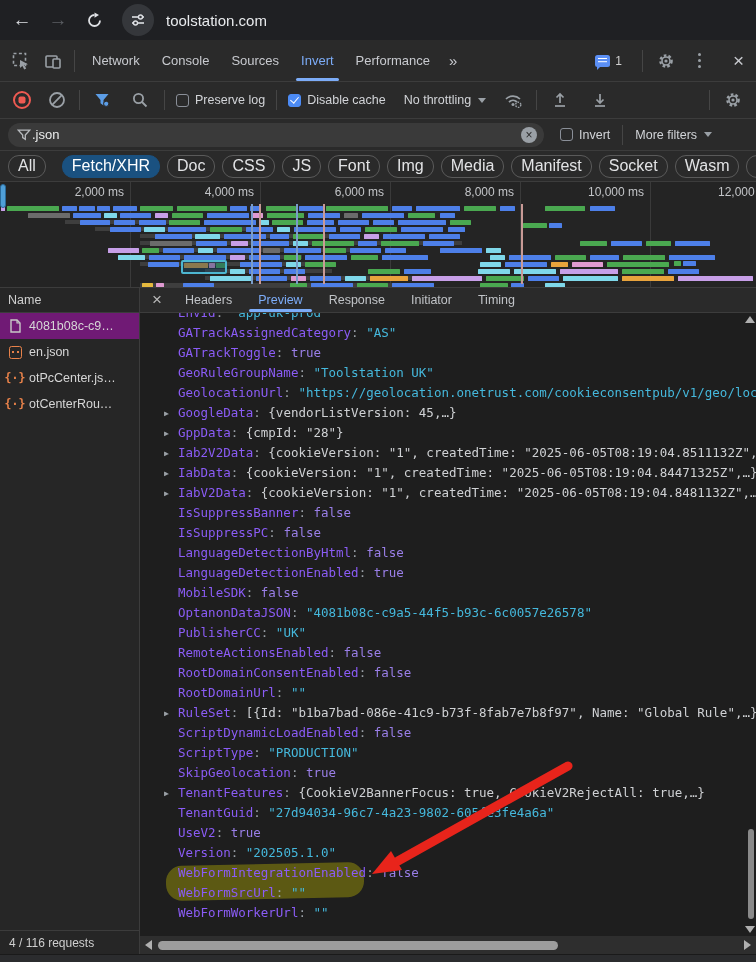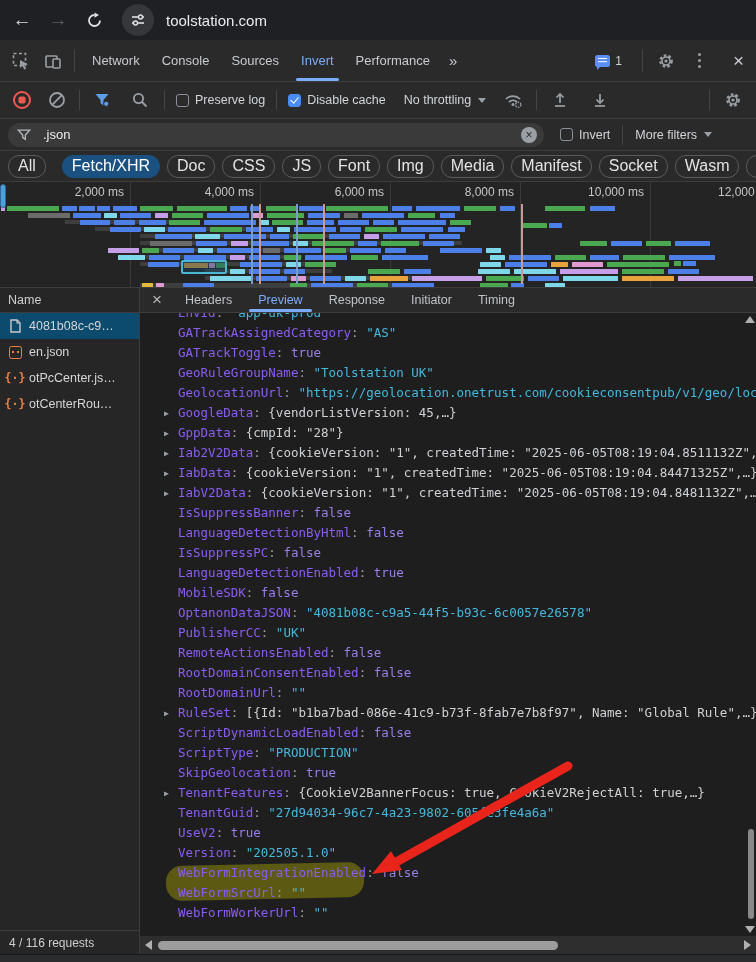--- a/index.html
+++ b/index.html
@@ -30,42 +30,42 @@
   
   .net-toolbar{position:absolute;left:0;top:82px;width:756px;height:37px;background:#2a2a2a;border-bottom:1px solid #3c3c3c;display:flex;align-items:center;box-sizing:border-box;font-size:12.5px;}
   .cb{width:13px;height:13px;border:1.5px solid #8a8f98;border-radius:3px;box-sizing:border-box;}
   .cb.checked{background:#4c8bf5;border-color:#4c8bf5;position:relative;}
   .cb.checked::after{content:"";position:absolute;left:2.5px;top:0.5px;width:4px;height:7px;border:solid #fff;border-width:0 1.8px 1.8px 0;transform:rotate(40deg);}
   .tb-label{margin-left:6px;color:#d2d4d8;}
   .caret{width:0;height:0;border-left:4.5px solid transparent;border-right:4.5px solid transparent;border-top:5px solid #9aa0a6;margin-left:7px;}
   
   .filter-bar{position:absolute;left:0;top:119px;width:756px;height:32px;background:#2a2a2a;border-bottom:1px solid #3c3c3c;display:flex;align-items:center;box-sizing:border-box;font-size:12.5px;}
   .filter-pill{position:relative;margin-left:8px;width:536px;height:24px;border-radius:12px;background:#3a3a3a;display:flex;align-items:center;}
-  .filter-pill .ftext{margin-left:12px;color:#eceded;font-size:13px;}
+  .filter-pill .ftext{margin-left:1px;color:#eceded;font-size:13px;}
   .clear-circle{position:absolute;right:7px;top:4px;width:16px;height:16px;border-radius:50%;background:#9aa0a6;color:#2a2a2a;display:flex;align-items:center;justify-content:center;font-size:12px;line-height:1;}
   
   .chips-bar{position:absolute;left:0;top:151px;width:756px;height:31px;background:#2a2a2a;border-bottom:1px solid #3c3c3c;display:flex;align-items:center;box-sizing:border-box;}
   .chip{height:21px;padding:0 9px;display:flex;align-items:center;border:1px solid #5a5a5a;border-radius:11px;margin-right:7px;font-size:16px;color:#e2e3e5;background:transparent;}
   .chip.active{background:#1a5180;border-color:#1a5180;color:#fff;}
   .chip-sep{width:1px;height:18px;background:#4a4a4a;margin:0 8px 0 1px;}
   
   .overview{position:absolute;left:0;top:182px;width:756px;height:106px;background:#242424;border-bottom:1px solid #3c3c3c;box-sizing:border-box;overflow:hidden;}
   .ov-label{position:absolute;top:3px;width:86px;text-align:right;font-size:12px;color:#c3c5c8;}
   .grid{position:absolute;top:0;bottom:0;width:1px;background:#3a3a3a;}
   .marker{position:absolute;top:22px;bottom:3px;width:2px;}
   .track{position:absolute;height:4px;background:#3e3e3e;}
   .bar{position:absolute;height:5px;border-radius:0.5px;}
   .sel-box{position:absolute;border:2px solid #4db6d0;border-radius:2px;background:rgba(25,70,100,0.45);box-sizing:border-box;}
   .ov-pill{position:absolute;left:0;top:2px;width:6px;height:24px;background:#4f9fd8;border:1px solid #2a6a9a;border-radius:4px;box-sizing:border-box;}
   
   .main{position:absolute;left:0;top:288px;width:756px;height:674px;display:flex;}
   .left-panel{position:relative;width:140px;height:100%;background:#262626;border-right:1px solid #3c3c3c;box-sizing:border-box;}
   .lp-header{height:25px;line-height:25px;padding-left:8px;font-size:12.5px;color:#cfcfcf;border-bottom:1px solid #3c3c3c;box-sizing:border-box;}
   .req-row{height:26px;display:flex;align-items:center;padding-left:7px;font-size:12.5px;color:#d6d6d6;white-space:nowrap;overflow:hidden;}
-  .req-row.selected{background:#0c4a6e;}
+  .req-row.selected{background:#701a75;}
   .req-icon{width:16px;margin-right:6px;display:flex;align-items:center;justify-content:center;flex:none;}
   .json-ic{width:11px;height:11px;border:1.6px solid #e8824a;border-radius:2.5px;position:relative;box-sizing:content-box;}
   .json-ic::after{content:"";position:absolute;left:2px;top:4.5px;width:2px;height:2px;background:#e8824a;box-shadow:5px 0 0 #e8824a;}
   .script-ic{color:#e8824a;font-size:11.5px;font-weight:bold;font-family:"DejaVu Sans Mono",monospace;}
   .lp-footer{position:absolute;left:0;right:0;bottom:8px;height:24px;border-top:1px solid #3c3c3c;display:flex;align-items:center;padding-left:9px;font-size:12px;color:#cfcfcf;background:#262626;box-sizing:border-box;}
   
   .right-panel{position:relative;flex:1;height:100%;background:#1e1e1e;overflow:hidden;}
   .rp-tabbar{height:25px;background:#2a2a2a;border-bottom:1px solid #3c3c3c;display:flex;align-items:center;box-sizing:border-box;}
   .rp-close{font-size:17px;color:#b8b8b8;padding:0 10px 0 12px;}
   .rp-tab{position:relative;height:100%;display:flex;align-items:center;padding:0 13px;font-size:12.5px;color:#c0c3c7;}
@@ -493,22 +493,22 @@
             <div class="pline"><span class="k">GATrackAssignedCategory</span><span class="pn">: </span><span class="vs">"AS"</span></div>
             <div class="pline"><span class="k">GATrackToggle</span><span class="pn">: </span><span class="vb">true</span></div>
             <div class="pline"><span class="k">GeoRuleGroupName</span><span class="pn">: </span><span class="vs">"Toolstation UK"</span></div>
             <div class="pline"><span class="k">GeolocationUrl</span><span class="pn">: </span><span class="vs">"https://geolocation.onetrust.com/cookieconsentpub/v1/geo/location"</span></div>
             <div class="pline"><span class="tri">▶</span><span class="k">GoogleData</span><span class="pn">: </span><span class="vp">{vendorListVersion: 45,…}</span></div>
             <div class="pline"><span class="tri">▶</span><span class="k">GppData</span><span class="pn">: </span><span class="vp">{cmpId: "28"}</span></div>
             <div class="pline"><span class="tri">▶</span><span class="k">Iab2V2Data</span><span class="pn">: </span><span class="vp">{cookieVersion: "1", createdTime: "2025-06-05T08:19:04.8511132Z",…}</span></div>
             <div class="pline"><span class="tri">▶</span><span class="k">IabData</span><span class="pn">: </span><span class="vp">{cookieVersion: "1", createdTime: "2025-06-05T08:19:04.84471325Z",…}</span></div>
             <div class="pline"><span class="tri">▶</span><span class="k">IabV2Data</span><span class="pn">: </span><span class="vp">{cookieVersion: "1", createdTime: "2025-06-05T08:19:04.8481132Z",…}</span></div>
             <div class="pline"><span class="k">IsSuppressBanner</span><span class="pn">: </span><span class="vb">false</span></div>
+            <div class="pline"><span class="k">IsSuppressPC</span><span class="pn">: </span><span class="vb">false</span></div>
             <div class="pline"><span class="k">LanguageDetectionByHtml</span><span class="pn">: </span><span class="vb">false</span></div>
-            <div class="pline"><span class="k">IsSuppressPC</span><span class="pn">: </span><span class="vb">false</span></div>
             <div class="pline"><span class="k">LanguageDetectionEnabled</span><span class="pn">: </span><span class="vb">true</span></div>
             <div class="pline"><span class="k">MobileSDK</span><span class="pn">: </span><span class="vb">false</span></div>
             <div class="pline"><span class="k">OptanonDataJSON</span><span class="pn">: </span><span class="vs">"4081b08c-c9a5-44f5-b93c-6c0057e26578"</span></div>
             <div class="pline"><span class="k">PublisherCC</span><span class="pn">: </span><span class="vs">"UK"</span></div>
             <div class="pline"><span class="k">RemoteActionsEnabled</span><span class="pn">: </span><span class="vb">false</span></div>
             <div class="pline"><span class="k">RootDomainConsentEnabled</span><span class="pn">: </span><span class="vb">false</span></div>
             <div class="pline"><span class="k">RootDomainUrl</span><span class="pn">: </span><span class="vs">""</span></div>
             <div class="pline"><span class="tri">▶</span><span class="k">RuleSet</span><span class="pn">: </span><span class="vp">[{Id: "b1ba7bad-086e-41c9-b73f-8fab7e7b8f97", Name: "Global Rule",…}]</span></div>
             <div class="pline"><span class="k">ScriptDynamicLoadEnabled</span><span class="pn">: </span><span class="vb">false</span></div>
             <div class="pline"><span class="k">ScriptType</span><span class="pn">: </span><span class="vs">"PRODUCTION"</span></div>

